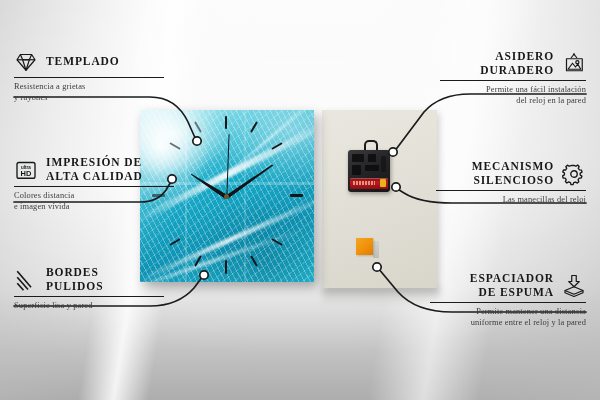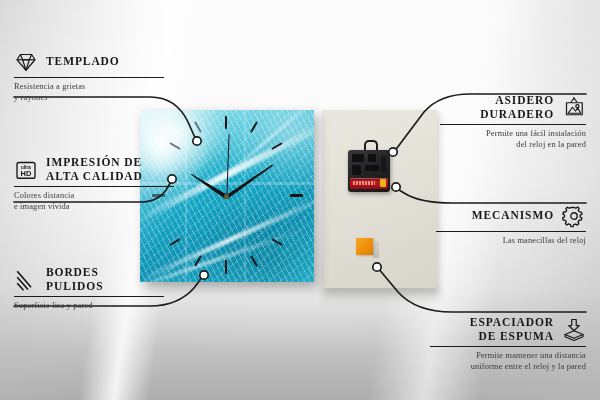--- a/index.html
+++ b/index.html
@@ -150,21 +150,21 @@
     font-size:11.5px; font-weight:700; letter-spacing:.9px;
     color:#17181a; line-height:13.5px; text-transform:uppercase;
   }
   .feat-rule { height:1.4px; background:#1a1b1d; margin:3px 0 4px; }
   .feat-desc {
     font-size:8.4px; color:#3a3b3d; line-height:10.6px; letter-spacing:.15px;
   }
   .left .feat-head { justify-content:flex-start; }
   .left .feat-title { text-align:left; }
   .left .feat-desc { text-align:left; }
-  .right .feat-head { justify-content:flex-end; flex-direction:row;margin-top:44px; }
+  .right .feat-head { justify-content:flex-end; flex-direction:row; }
   .right .feat-title { text-align:right; }
   .right .feat-desc { text-align:right; }
 
   .ico { width:24px; height:24px; flex:0 0 24px; display:block; }
   .ico svg { display:block; width:24px; height:24px; }
 
   svg.lines { position:absolute; left:0; top:0; width:600px; height:400px; pointer-events:none; }
 </style>
 </head>
 <body>
@@ -334,20 +334,21 @@
     </div>
     <div class="feat-rule"></div>
     <div class="feat-desc">Permite una fácil instalación</div>
     <div class="feat-desc">del reloj en la pared</div>
   </div>
 
   <div class="feature right" style="left:436px; top:160px; width:150px;">
     <div class="feat-head">
       <div>
         <div class="feat-title">MECANISMO</div>
+        <div class="feat-title">SILENCIOSO</div>
       </div>
       <span class="ico">
         <svg viewBox="0 0 32 32">
           <g fill="none" stroke="#17181a" stroke-width="1.8" stroke-linejoin="round">
             <path d="M16 4.6 l2.6 1.0 2.3-1.6 1.9 2.0 -1.1 2.5 1.6 2.1 2.7 .2 .7 2.7 -2.4 1.3 -.1 2.6 2.3 1.5 -.9 2.6 -2.7 .0 -1.5 2.2 1.0 2.5 -2.0 1.9 -2.3-1.4 -2.5 .9 -.8 2.6 -2.8 .0 -.7-2.6 -2.5-1.0 -2.3 1.4 -2.0-2.0 1.1-2.4 -1.5-2.2 -2.7-.1 -.6-2.8 2.4-1.2 .1-2.6 -2.3-1.5 1.0-2.6 2.7 .1 1.5-2.2 -1.0-2.5 2.1-1.8 2.2 1.4 2.6-.9 Z"></path>
             <circle cx="16" cy="16" r="4.3"></circle>
           </g>
         </svg>
       </span>
     </div>

